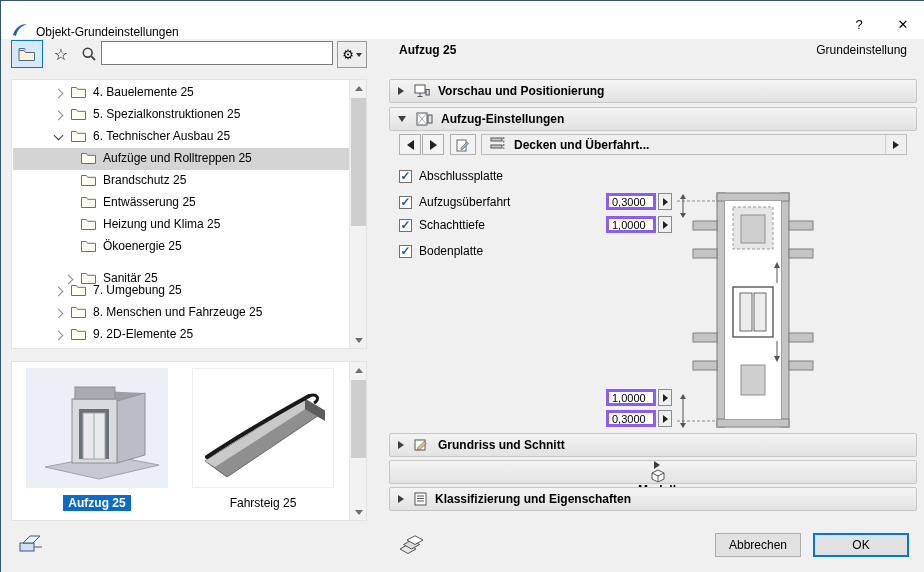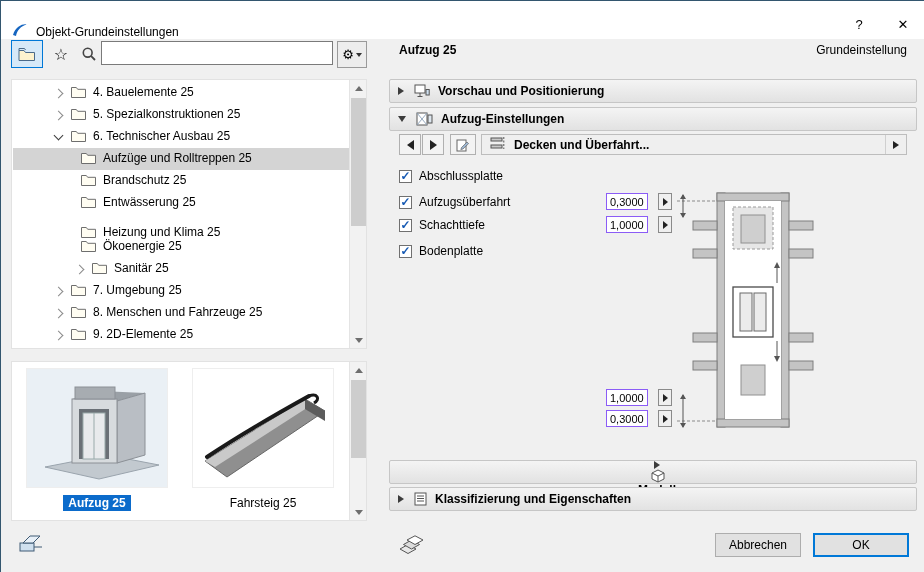--- a/index.html
+++ b/index.html
@@ -63,21 +63,21 @@
   .tri-left{width:0;height:0;border-top:5px solid transparent;border-bottom:5px solid transparent;border-right:7px solid #222;}
   .tri-right{width:0;height:0;border-top:5px solid transparent;border-bottom:5px solid transparent;border-left:7px solid #222;}
   .page-drop{position:absolute;left:92px;top:133px;width:426px;height:21px;box-sizing:border-box;border:1px solid #bdbdbd;background:#efefef;display:flex;align-items:center;}
   .page-drop .slabel{margin-left:8px;font-weight:bold;}
   .pd-arrow{margin-left:auto;width:20px;height:19px;display:flex;align-items:center;justify-content:center;border-left:1px solid #cfcfcf;}
 
   
   .cbrow{position:absolute;left:10px;display:flex;align-items:center;height:16px;}
   .cb{width:13px;height:13px;box-sizing:border-box;border:1px solid #707070;background:#fff;display:flex;align-items:center;justify-content:center;margin-right:7px;}
   .cb.checked::after{content:"✓";color:#1559b3;font-size:12px;font-weight:bold;line-height:1;}
-  .field{position:absolute;left:217px;width:42px;height:17px;box-sizing:border-box;border:1px solid #8b5cf6;background:#fff;font:11px "Liberation Sans",sans-serif;padding:0 3px;}
+  .field{position:absolute;left:217px;width:50px;height:17px;box-sizing:border-box;border:3px solid #8b5cf6;background:#fff;font:11px "Liberation Sans",sans-serif;padding:0 3px;}
   .spin{position:absolute;left:269px;width:14px;height:17px;box-sizing:border-box;border:1px solid #8a8a8a;background:#efefef;display:flex;align-items:center;justify-content:center;}
   .spin .t{width:0;height:0;border-top:4px solid transparent;border-bottom:4px solid transparent;border-left:5px solid #222;}
 
   
   .rp-footer{position:absolute;left:0;top:528px;width:528px;height:32px;}
   .layer-btn{position:absolute;left:6px;top:4px;width:32px;height:24px;display:flex;align-items:center;justify-content:center;}
   .combo{position:absolute;left:42px;top:5px;width:270px;height:22px;box-sizing:border-box;border:1px solid #9a9a9a;background:#f4f4f4;display:flex;align-items:center;}
   .combo .eye{margin-left:6px;display:flex;}
   .combo .val{margin-left:7px;}
   .btn{position:absolute;top:4px;height:24px;box-sizing:border-box;border:1px solid #adadad;background:#e1e1e1;display:flex;align-items:center;justify-content:center;font-size:12px;}
@@ -155,33 +155,33 @@
             <path d="M.5 1.5h4.8l1.4 1.8h7.8v8.2H.5z" fill="#fffdf2" stroke="#6e6e6e"></path>
           </svg></span>
       <span class="tlabel">Brandschutz 25</span>
     </div>
     <div class="trow lvl2" style="top:112px;">
       <span class="ficon"><svg width="15" height="12" viewBox="0 0 15 12">
             <path d="M.5 1.5h4.8l1.4 1.8h7.8v8.2H.5z" fill="#fffdf2" stroke="#6e6e6e"></path>
           </svg></span>
       <span class="tlabel">Entwässerung 25</span>
     </div>
-    <div class="trow lvl2" style="top:142px;text-decoration:underline;">
+    <div class="trow lvl2" style="top:134px;text-decoration:underline;">
       <span class="ficon"><svg width="15" height="12" viewBox="0 0 15 12">
             <path d="M.5 1.5h4.8l1.4 1.8h7.8v8.2H.5z" fill="#fffdf2" stroke="#6e6e6e"></path>
           </svg></span>
       <span class="tlabel">Heizung und Klima 25</span>
     </div>
     <div class="trow lvl2" style="top:156px;">
       <span class="ficon"><svg width="15" height="12" viewBox="0 0 15 12">
             <path d="M.5 1.5h4.8l1.4 1.8h7.8v8.2H.5z" fill="#fffdf2" stroke="#6e6e6e"></path>
           </svg></span>
       <span class="tlabel">Ökoenergie 25</span>
     </div>
-    <div class="trow lvl2" style="top:178px;margin-left:11px;">
+    <div class="trow lvl2" style="top:188px;">
       <span class="chev"></span>
       <span class="ficon"><svg width="15" height="12" viewBox="0 0 15 12">
             <path d="M.5 1.5h4.8l1.4 1.8h7.8v8.2H.5z" fill="#fffdf2" stroke="#6e6e6e"></path>
           </svg></span>
       <span class="tlabel">Sanitär 25</span>
     </div>
     <div class="trow lvl1" style="top:200px;">
       <span class="chev"></span>
       <span class="ficon"><svg width="15" height="12" viewBox="0 0 15 12">
             <path d="M.5 1.5h4.8l1.4 1.8h7.8v8.2H.5z" fill="#fffdf2" stroke="#6e6e6e"></path>
@@ -386,20 +386,30 @@
       <rect x="77" y="102" width="12" height="38" fill="#ececec" stroke="#6a6a6a"></rect>
 
       <rect x="64" y="174" width="24" height="30" fill="#cfcfcf" stroke="#909090"></rect>
 
       <line x1="100" y1="92" x2="100" y2="75" stroke="#555"></line>
         <polygon points="97,77 103,77 100,71" fill="#555"></polygon>
       <line x1="100" y1="150" x2="100" y2="167" stroke="#555"></line>
         <polygon points="97,165 103,165 100,171" fill="#555"></polygon>
     </svg>
 
+    <div class="section-bar" style="top:432px;">
+      <span class="schev"></span>
+      <span class="sicon">
+        <svg width="16" height="14" viewBox="0 0 16 14">
+            <rect x="1" y="2" width="10" height="10" fill="#fff" stroke="#555"></rect>
+            <path d="M4 9.5 L10 3.5 L12 5.5 L6 11.5 L3.4 12 Z" fill="#f0c674" stroke="#555" stroke-width=".7"></path>
+          </svg>
+      </span>
+      <span class="slabel">Grundriss und Schnitt</span>
+    </div>
 
     <div class="section-bar" style="top:459px;flex-direction:column;">
       <span class="schev"></span>
       <span class="sicon">
         <svg width="16" height="14" viewBox="0 0 16 14">
             <path d="M8 1 L14 4 L14 10 L8 13 L2 10 L2 4 Z" fill="#fff" stroke="#555"></path>
             <path d="M2 4 L8 7 L14 4 M8 7 L8 13" fill="none" stroke="#555"></path>
           </svg>
       </span>
       <span class="slabel">Modell</span>

